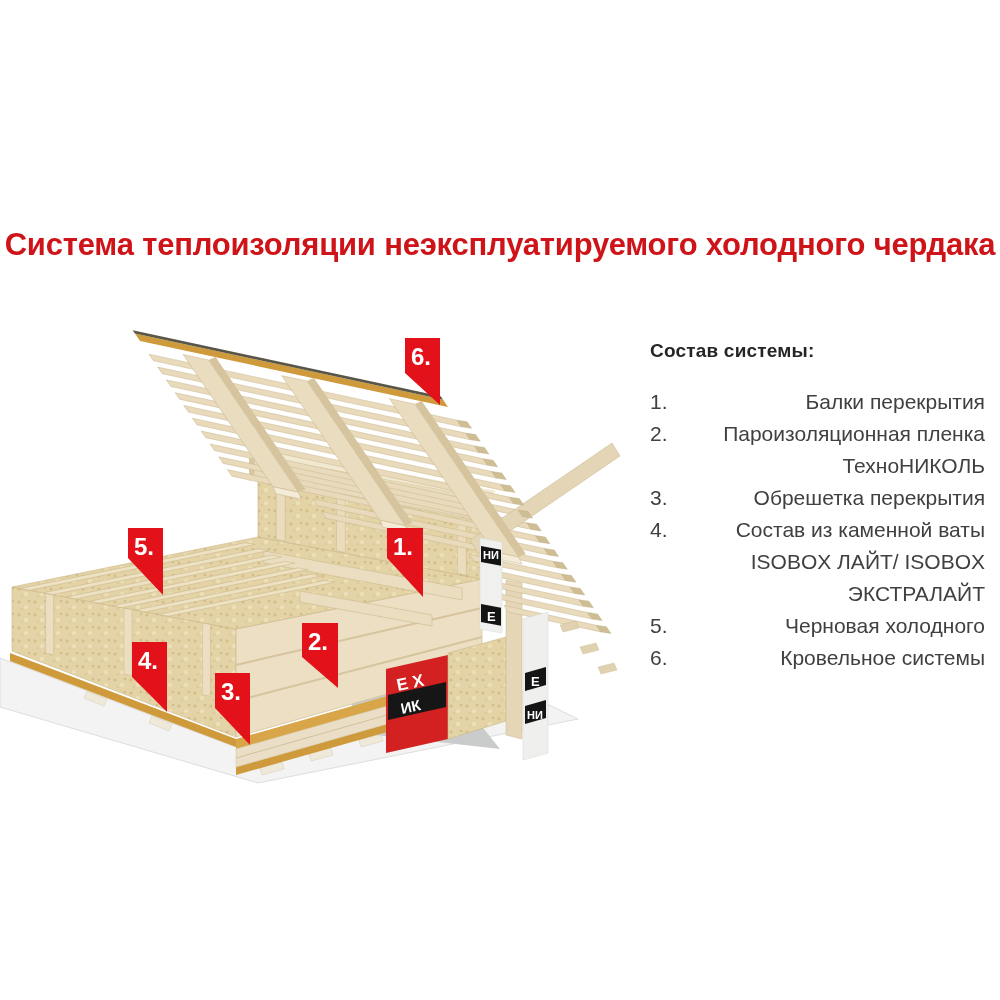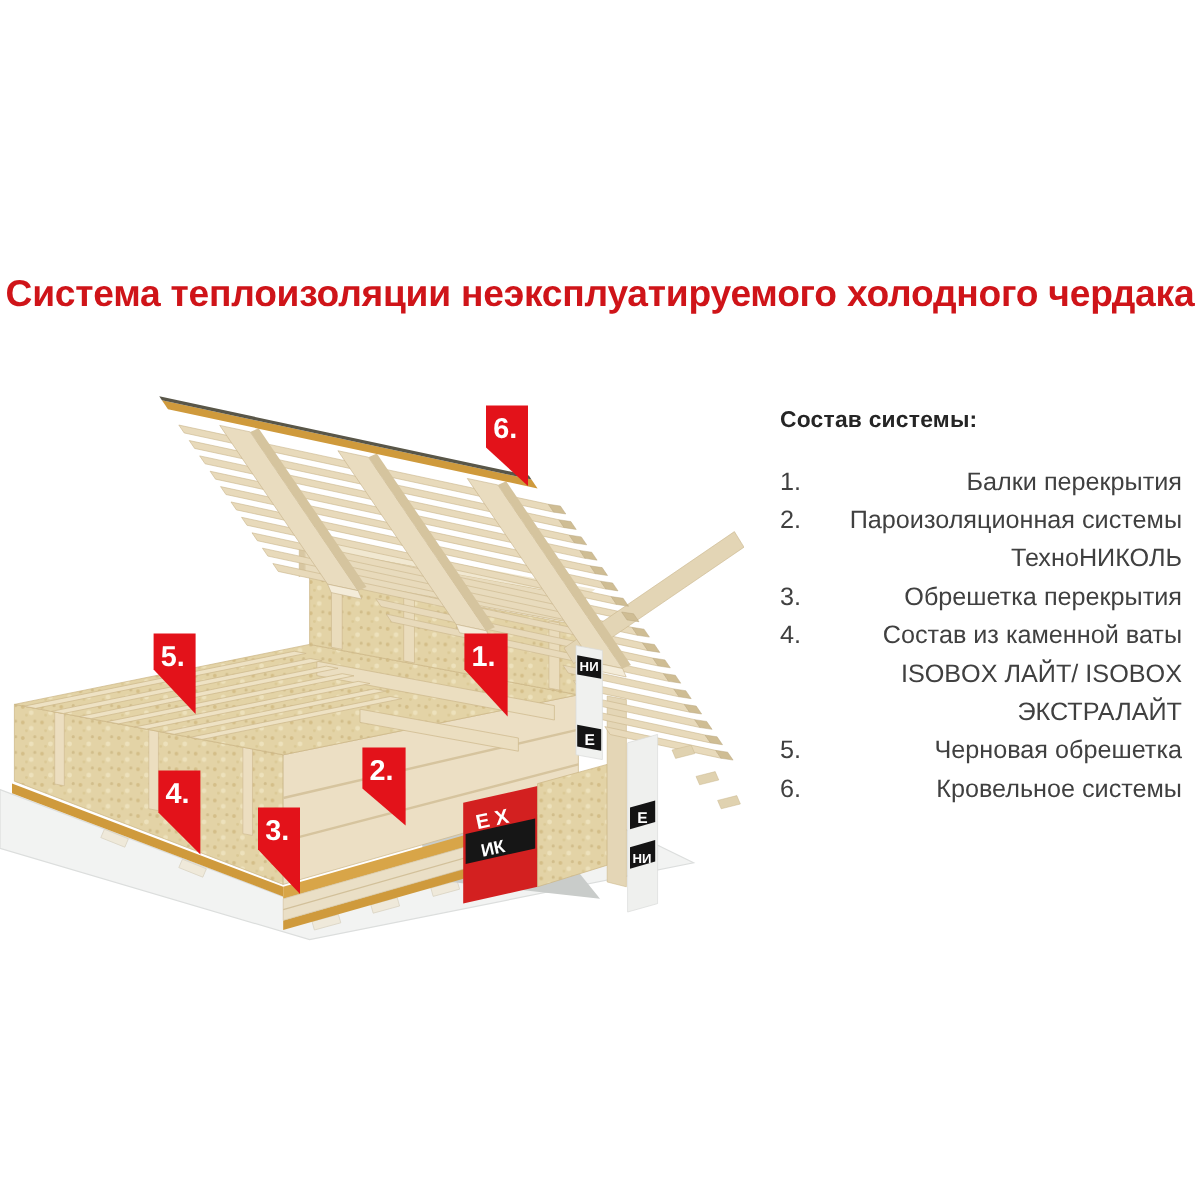--- a/index.html
+++ b/index.html
@@ -226,33 +226,33 @@
 
 <div id="legend">
   <div id="legend-heading">Состав системы:</div>
   <div id="legend-list">
     <div class="legend-item">
       <span class="legend-num">1.</span>
       <span class="legend-label">Балки перекрытия</span>
     </div>
     <div class="legend-item">
       <span class="legend-num">2.</span>
-      <span class="legend-label">Пароизоляционная системы ТехноНИКОЛЬ</span>
+      <span class="legend-label">Пароизоляционная пленка ТехноНИКОЛЬ</span>
     </div>
     <div class="legend-item">
       <span class="legend-num">3.</span>
       <span class="legend-label">Обрешетка перекрытия</span>
     </div>
     <div class="legend-item">
       <span class="legend-num">4.</span>
       <span class="legend-label">Состав из каменной ваты ISOBOX ЛАЙТ/ ISOBOX ЭКСТРАЛАЙТ</span>
     </div>
     <div class="legend-item">
       <span class="legend-num">5.</span>
-      <span class="legend-label">Черновая обрешетка</span>
+      <span class="legend-label">Черновая холодного</span>
     </div>
     <div class="legend-item">
       <span class="legend-num">6.</span>
       <span class="legend-label">Кровельное системы</span>
     </div>
   </div>
 </div>
 
 </div>
 

